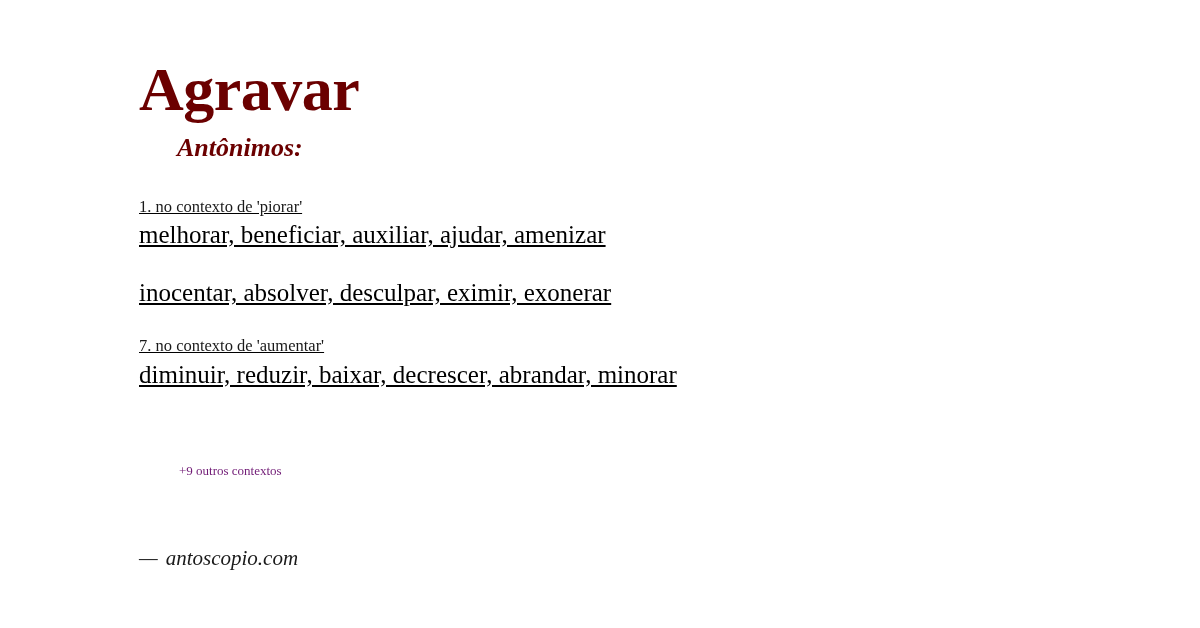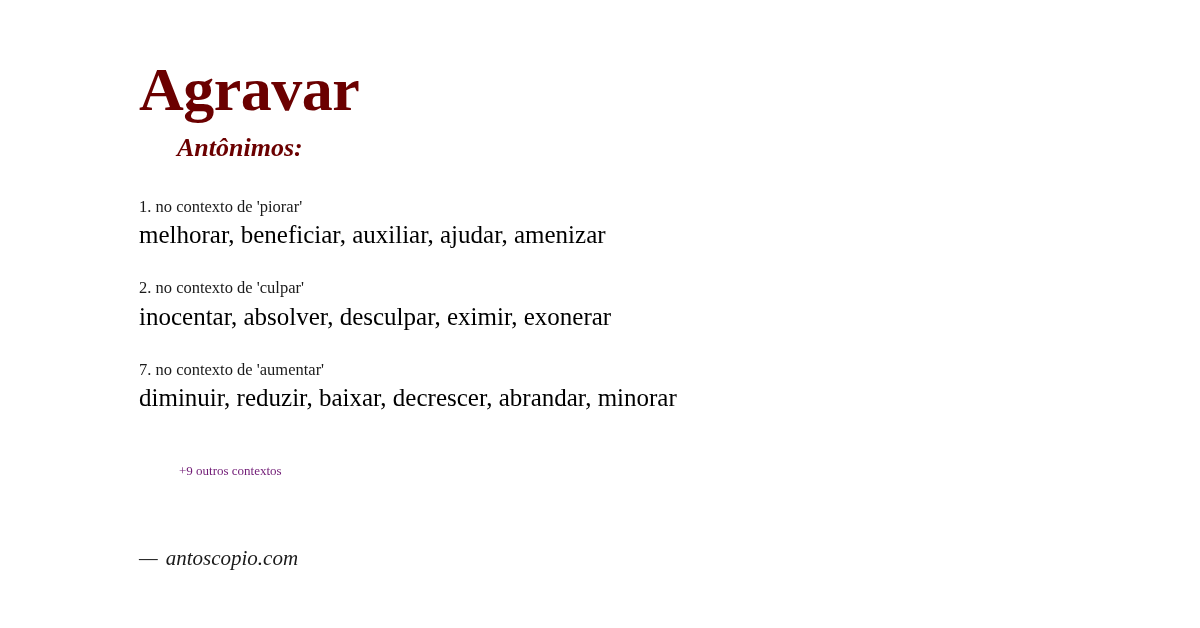--- a/index.html
+++ b/index.html
@@ -42,20 +42,21 @@
     font-style: italic;
     color: #6b0000;
     line-height: 1.1;
     margin-left: 20px;
   }
   .senses {
     position: absolute;
     left: 139px;
     top: 196px;
     width: 980px;
+    text-decoration: underline;
   }
   .sense {
     margin-bottom: 26px;
   }
   .sense-head {
     font-family: "Liberation Serif", serif;
     font-size: 16.5px;
     color: #1a1a1a;
     line-height: 1.3;
     margin-bottom: 2px;
@@ -99,21 +100,20 @@
   <div class="subtitle">Antônimos:</div>
 
   <div class="senses">
 
     <div class="sense">
       <div class="sense-head">1. no contexto de 'piorar'</div>
       <div class="sense-words">melhorar, beneficiar, auxiliar, ajudar, amenizar</div>
     </div>
 
     <div class="sense">
-      <div class="sense-head">2. no contexto de 'culpar'</div>
       <div class="sense-words">inocentar, absolver, desculpar, eximir, exonerar</div>
     </div>
 
     <div class="sense">
       <div class="sense-head">7. no contexto de 'aumentar'</div>
       <div class="sense-words">diminuir, reduzir, baixar, decrescer, abrandar, minorar</div>
     </div>
 
   </div>
 

